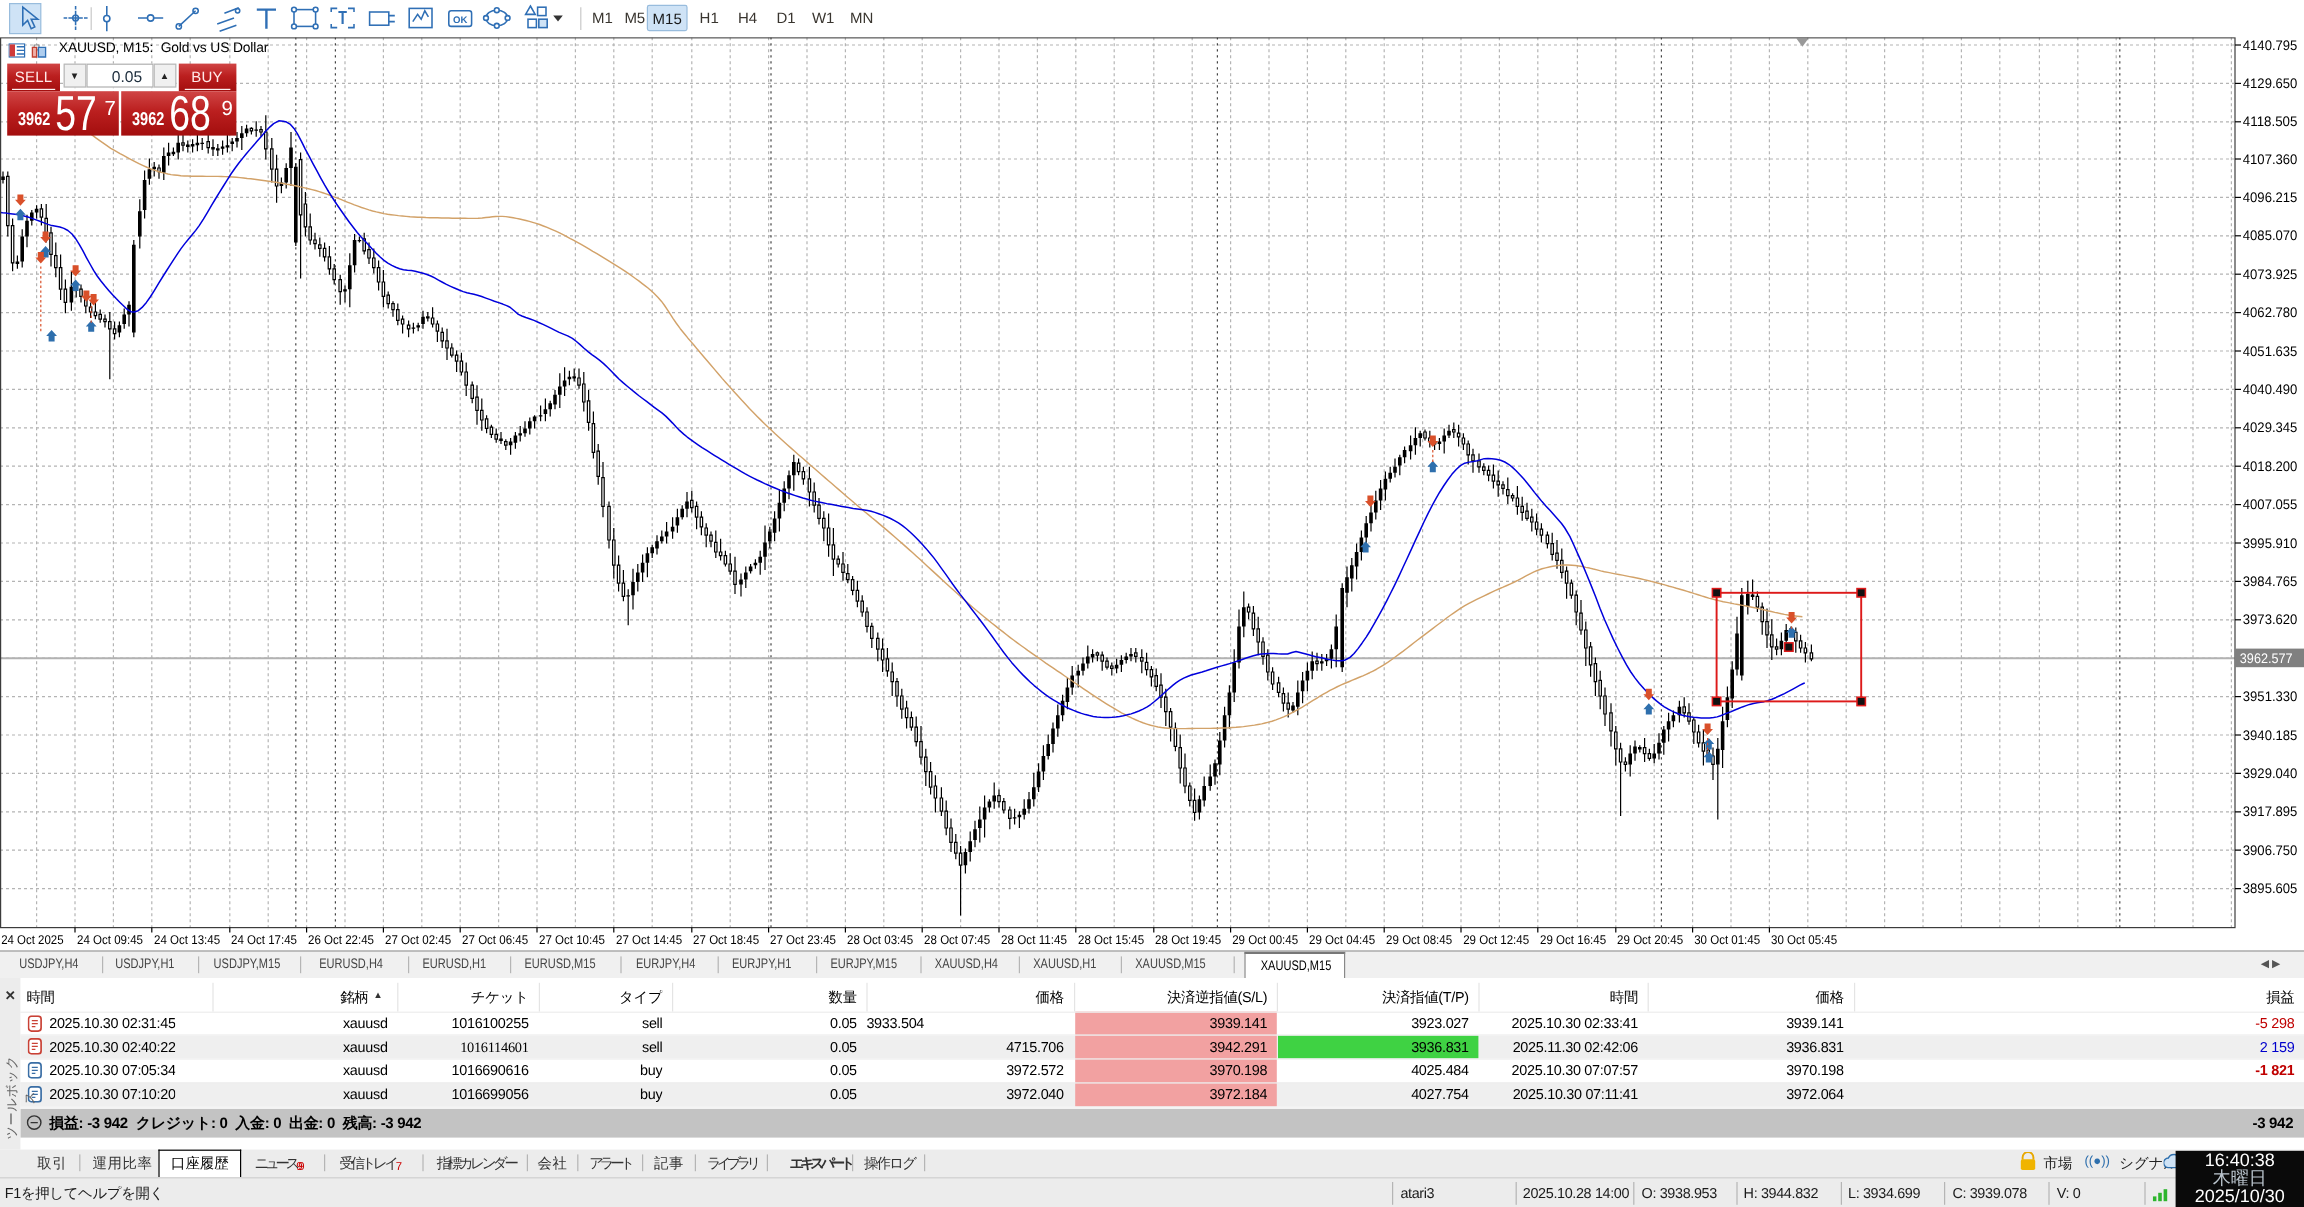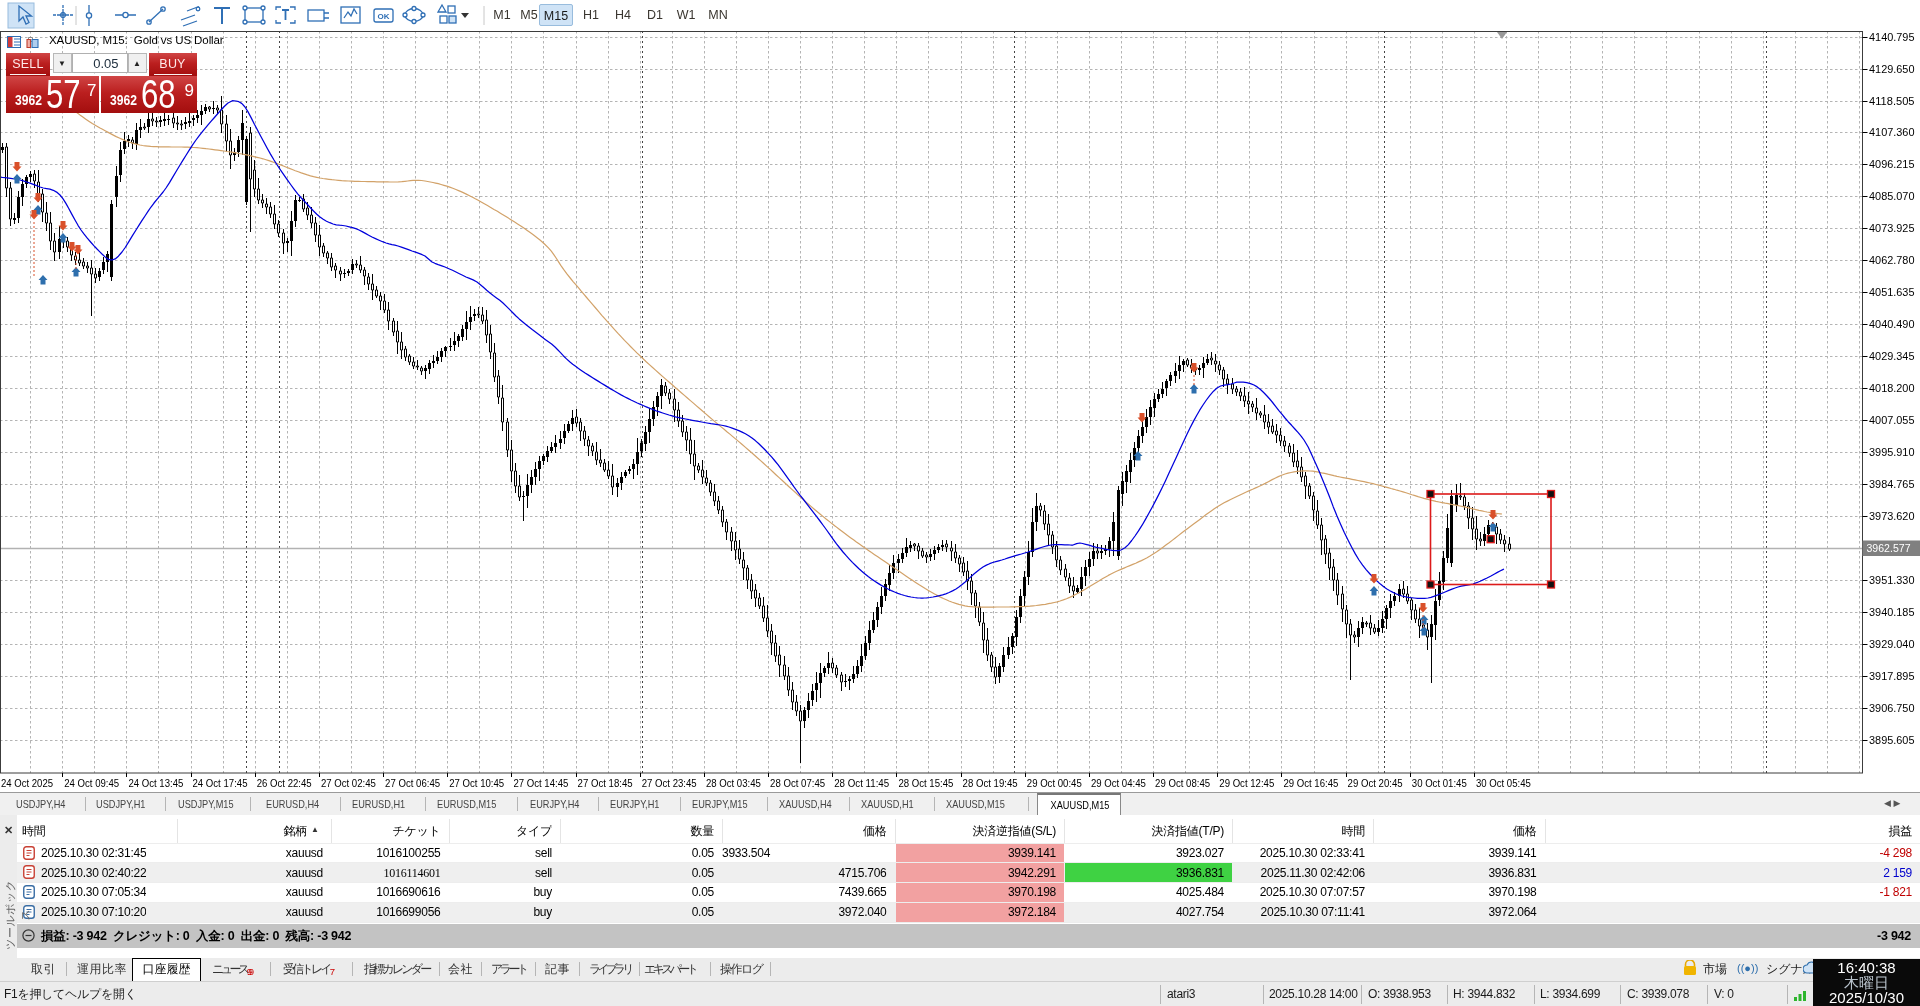--- a/index.html
+++ b/index.html
@@ -339,21 +339,21 @@
       <div class="cell" style="left:41px;top:31px;">2025.10.30 02:31:45</div>
       <div class="cell" style="left:176.5px;width:146.5px;text-align:right;top:31px;">xauusd</div>
       <div class="cell" style="left:331px;width:109.5px;text-align:right;top:31px;">1016100255</div>
       <div class="cell" style="left:448.5px;width:103.5px;text-align:right;top:31px;">sell</div>
       <div class="cell" style="left:560px;width:154px;text-align:right;top:31px;">0.05</div>
       <div class="cell" style="left:722px;width:164.5px;top:31px;">3933.504</div>
       <div class="cell" style="left:894.5px;width:161.5px;text-align:right;top:31px;">3939.141</div>
       <div class="cell" style="left:1064px;width:160px;text-align:right;top:31px;padding-left:31px;">3923.027</div>
       <div class="cell" style="left:1232px;width:133px;text-align:right;top:31px;">2025.10.30 02:33:41</div>
       <div class="cell" style="left:1373px;width:163.5px;text-align:right;top:31px;">3939.141</div>
-      <div class="cell" style="left:1544.5px;width:367.5px;text-align:right;top:31px;color:#c00000;">-4 298</div>
+      <div class="cell" style="left:1544.5px;width:367.5px;text-align:right;top:31px;color:#c00000;">-5 298</div>
       <div class="abs" style="left:17px;top:47.5px;width:1903px;height:19.5px;background:#efefef"></div>
       <div class="abs" style="left:895.5px;top:47.5px;width:168.5px;height:19.5px;background:#f2a1a1"></div>
       <div class="abs" style="left:1065px;top:47.5px;width:167px;height:19.5px;background:#3fd243"></div>
       <svg class="abs" style="left:23px;top:50.0px" width="12" height="14">
         <rect x="0.75" y="0.75" width="10.5" height="12.5" rx="2.5" fill="#fff" stroke="#c94135" stroke-width="1.4"></rect>
         <path d="M3.5 4.5h5M3.5 7h5M3.5 9.5h3" stroke="#c94135" stroke-width="1"></path>
       </svg>
       <div class="cell" style="left:41px;top:50.5px;">2025.10.30 02:40:22</div>
       <div class="cell" style="left:176.5px;width:146.5px;text-align:right;top:50.5px;">xauusd</div>
       <div class="cell" style="left:331px;width:109.5px;text-align:right;top:50.5px;font-family:Liberation Serif, serif;">1016114601</div>
@@ -368,26 +368,26 @@
       <div class="abs" style="left:895.5px;top:67px;width:168.5px;height:19.5px;background:#f2a1a1"></div>
       <svg class="abs" style="left:23px;top:69.5px" width="12" height="14">
         <rect x="0.75" y="0.75" width="10.5" height="12.5" rx="2.5" fill="#fff" stroke="#3a6ea5" stroke-width="1.4"></rect>
         <path d="M3.5 4.5h5M3.5 7h5M3.5 9.5h3" stroke="#3a6ea5" stroke-width="1"></path>
       </svg>
       <div class="cell" style="left:41px;top:70px;">2025.10.30 07:05:34</div>
       <div class="cell" style="left:176.5px;width:146.5px;text-align:right;top:70px;">xauusd</div>
       <div class="cell" style="left:331px;width:109.5px;text-align:right;top:70px;">1016690616</div>
       <div class="cell" style="left:448.5px;width:103.5px;text-align:right;top:70px;">buy</div>
       <div class="cell" style="left:560px;width:154px;text-align:right;top:70px;">0.05</div>
-      <div class="cell" style="left:722px;width:164.5px;text-align:right;top:70px;">7439.665</div>
+      <div class="cell" style="left:722px;width:164.5px;text-align:right;top:70px;">3972.572</div>
       <div class="cell" style="left:894.5px;width:161.5px;text-align:right;top:70px;">3970.198</div>
       <div class="cell" style="left:1064px;width:160px;text-align:right;top:70px;">4025.484</div>
       <div class="cell" style="left:1232px;width:133px;text-align:right;top:70px;">2025.10.30 07:07:57</div>
       <div class="cell" style="left:1373px;width:163.5px;text-align:right;top:70px;">3970.198</div>
-      <div class="cell" style="left:1544.5px;width:367.5px;text-align:right;top:70px;color:#c00000;">-1 821</div>
+      <div class="cell" style="left:1544.5px;width:367.5px;text-align:right;top:70px;color:#c00000;font-weight:bold;">-1 821</div>
       <div class="abs" style="left:17px;top:87px;width:1903px;height:19.5px;background:#efefef"></div>
       <div class="abs" style="left:895.5px;top:87px;width:168.5px;height:19.5px;background:#f2a1a1"></div>
       <svg class="abs" style="left:23px;top:89.5px" width="12" height="14">
         <rect x="0.75" y="0.75" width="10.5" height="12.5" rx="2.5" fill="#fff" stroke="#3a6ea5" stroke-width="1.4"></rect>
         <path d="M3.5 4.5h5M3.5 7h5M3.5 9.5h3" stroke="#3a6ea5" stroke-width="1"></path>
       </svg>
       <div class="cell" style="left:41px;top:90px;">2025.10.30 07:10:20</div>
       <div class="cell" style="left:176.5px;width:146.5px;text-align:right;top:90px;">xauusd</div>
       <div class="cell" style="left:331px;width:109.5px;text-align:right;top:90px;">1016699056</div>
       <div class="cell" style="left:448.5px;width:103.5px;text-align:right;top:90px;">buy</div>
@@ -414,21 +414,21 @@
 <div id="btabs">
       <div class="btab" style="left:31px;letter-spacing:0.5px;">取引</div>
       <div class="btab" style="left:77px;letter-spacing:0.5px;">運用比率</div>
       <div class="btab" style="left:212px;letter-spacing:-3.5px;">ニュース<span class="bsub">99</span></div>
       <div class="btab" style="left:283px;letter-spacing:-2.8px;">受信トレイ<span class="bsub">7</span></div>
       <div class="btab" style="left:364px;letter-spacing:-2.8px;">指標カレンダー</div>
       <div class="btab" style="left:448px;letter-spacing:0.5px;">会社</div>
       <div class="btab" style="left:491px;letter-spacing:-3.5px;">アラート</div>
       <div class="btab" style="left:545px;letter-spacing:0.5px;">記事</div>
       <div class="btab" style="left:589px;letter-spacing:-4px;">ライブラリ</div>
-      <div class="btab" style="left:644px;letter-spacing:-3.7px;">エキスパート</div>
+      <div class="btab" style="left:658px;letter-spacing:-3.7px;font-weight:bold;">エキスパート</div>
       <div class="btab" style="left:720px;letter-spacing:-1.5px;">操作ログ</div>
       <div class="btsep" style="left:66px"></div>
       <div class="btsep" style="left:137px"></div>
       <div class="btsep" style="left:270px"></div>
       <div class="btsep" style="left:352px"></div>
       <div class="btsep" style="left:439px"></div>
       <div class="btsep" style="left:481px"></div>
       <div class="btsep" style="left:535px"></div>
       <div class="btsep" style="left:579px"></div>
       <div class="btsep" style="left:639px"></div>

